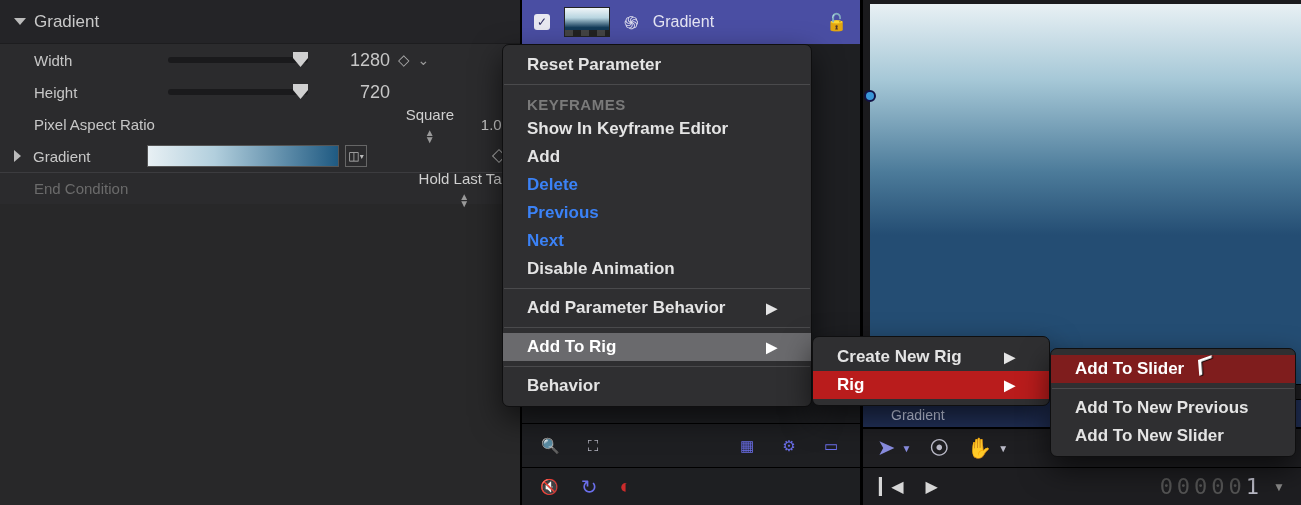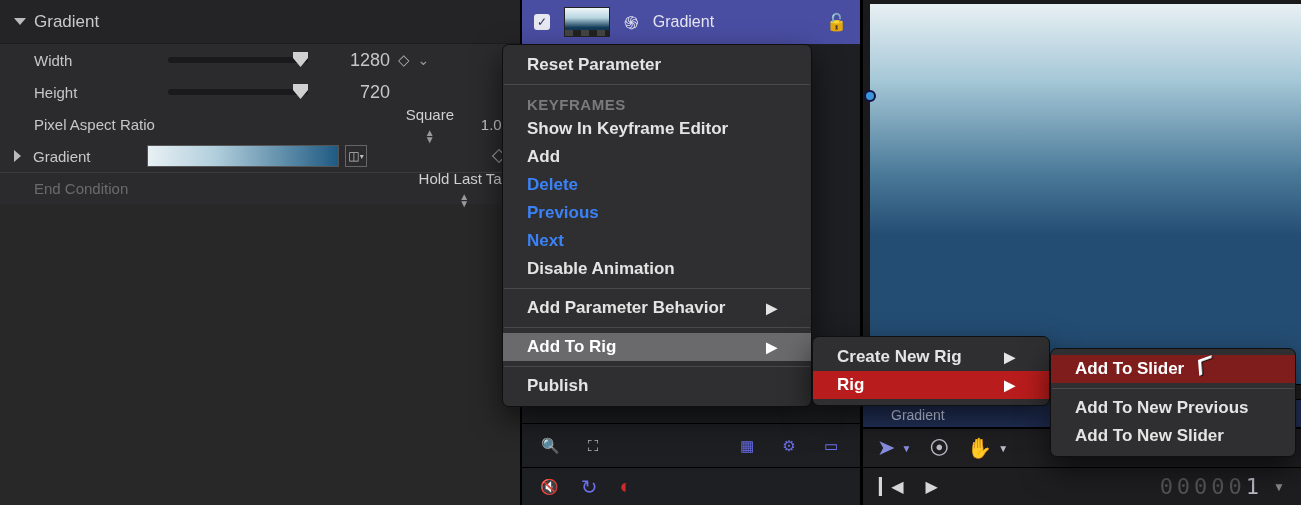--- a/index.html
+++ b/index.html
@@ -347,21 +347,21 @@
     <span>Add Parameter Behavior</span>
     <span class="sub-caret">▶</span>
   </div>
   <div class="sep"></div>
   <div class="mi hl">
     <span>Add To Rig</span>
     <span class="sub-caret">▶</span>
   </div>
   <div class="sep"></div>
   <div class="mi">
-      <span>Publish</span>
+      <span>Behavior</span>
     </div>
 </div>
 
 <div class="menu sub1">
   <div class="mi">
     <span>Create New Rig</span>
     <span class="sub-caret">▶</span>
   </div>
   <div class="mi hl">
     <span>Rig</span>

